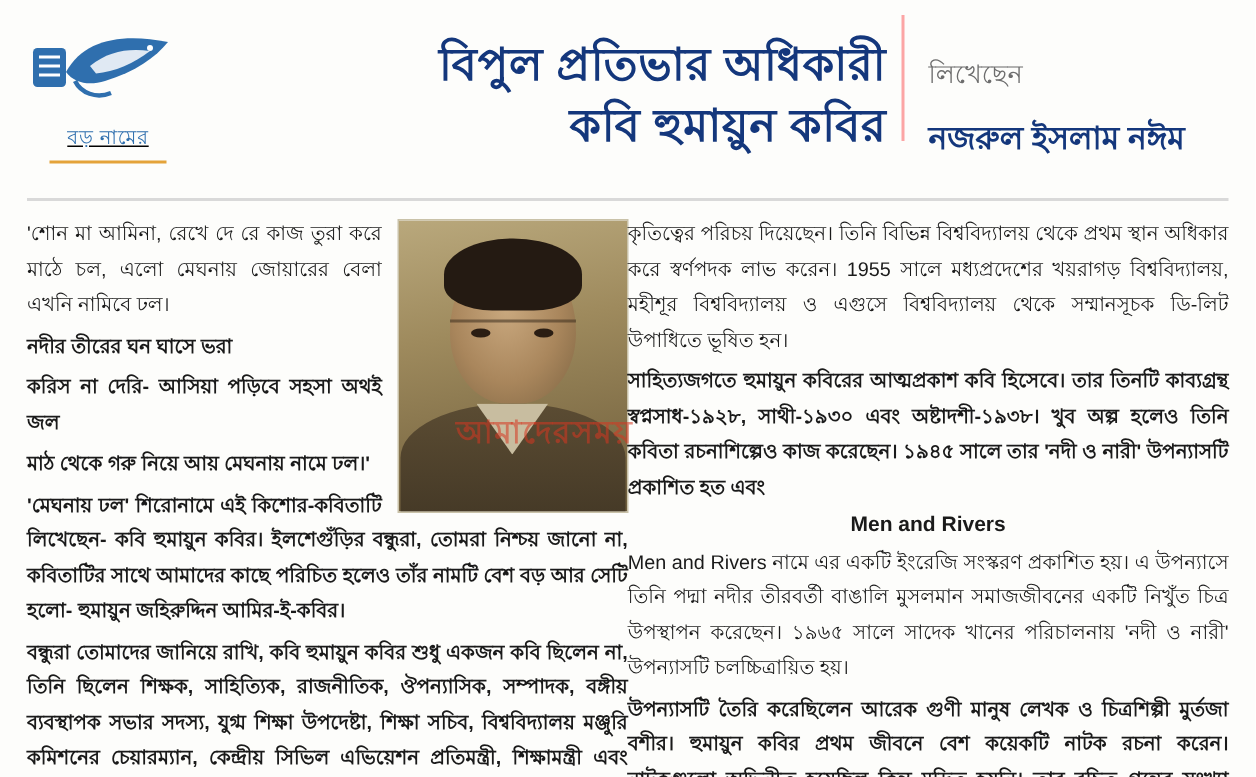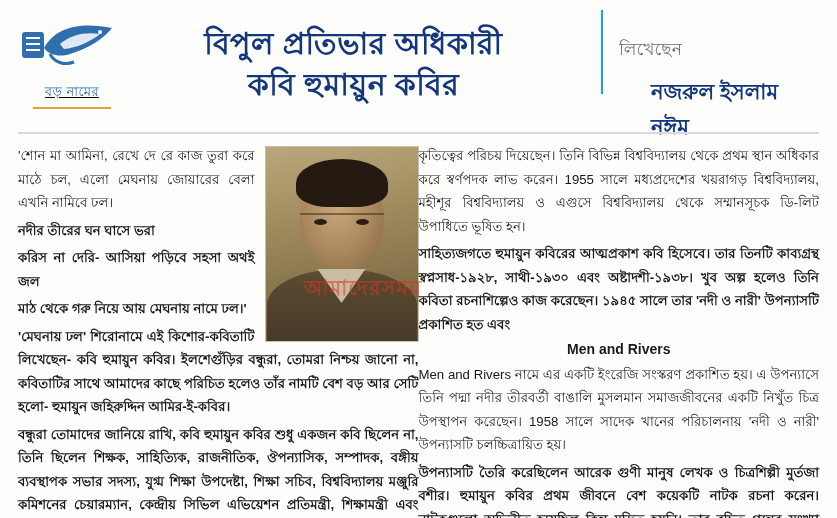--- a/index.html
+++ b/index.html
@@ -51,57 +51,56 @@
   }
   .logo-rule {
     width: 78px;
     height: 2px;
     background: #e4a33a;
     margin: 4px auto 0 auto;
   }
 
   .title-block {
     flex: 1 1 auto;
-    text-align: center;
+    text-align: right;
     padding-top: 14px;
-    padding-right: 20px;
+    padding-right: 10px;
   }
   .title-line-1 {
     font-size: 30px;
     font-weight: bold;
     color: #14377c;
     line-height: 1.35;
     letter-spacing: .5px;
   }
   .title-line-2 {
     font-size: 30px;
     font-weight: bold;
     color: #14377c;
     line-height: 1.35;
     letter-spacing: .5px;
   }
 
   .byline-block {
     flex: 0 0 218px;
     padding-top: 26px;
     padding-left: 16px;
-    border-left: 2px solid #0ea5e9;
+    border-left: 2px solid #fca5a5;
     text-align: left;
     height: 84px;
   }
   .byline-label {
     font-size: 17px;
     color: #6d6d6d;
     margin-bottom: 12px;
   }
   .byline-name {
     font-size: 21px;
     font-weight: bold;
     color: #14377c;
-    margin-left: 32px;
   }
 
   .header-rule {
     position: absolute;
     left: 18px; right: 18px;
     top: 132px;
     height: 2px;
     background: #d9d9d9;
   }
 
@@ -257,20 +256,20 @@
       <p>করিস না দেরি- আসিয়া পড়িবে সহসা অথই জল</p>
       <p>মাঠ থেকে গরু নিয়ে আয় মেঘনায় নামে ঢল।'</p>
       <p>'মেঘনায় ঢল' শিরোনামে এই কিশোর-কবিতাটি লিখেছেন- কবি হুমায়ুন কবির। ইলশেগুঁড়ির বন্ধুরা, তোমরা নিশ্চয় জানো না, কবিতাটির সাথে আমাদের কাছে পরিচিত হলেও তাঁর নামটি বেশ বড় আর সেটি হলো- হুমায়ুন জহিরুদ্দিন আমির-ই-কবির।</p>
       <p>বন্ধুরা তোমাদের জানিয়ে রাখি, কবি হুমায়ুন কবির শুধু একজন কবি ছিলেন না, তিনি ছিলেন শিক্ষক, সাহিত্যিক, রাজনীতিক, ঔপন্যাসিক, সম্পাদক, বঙ্গীয় ব্যবস্থাপক সভার সদস্য, যুগ্ম শিক্ষা উপদেষ্টা, শিক্ষা সচিব, বিশ্ববিদ্যালয় মঞ্জুরি কমিশনের চেয়ারম্যান, কেন্দ্রীয় সিভিল এভিয়েশন প্রতিমন্ত্রী, শিক্ষামন্ত্রী এবং ১৯৫৪ থেকে ১৯৬৯ সালে মৃত্যু পর্যন্ত তিনি ছিলেন পশ্চিমবঙ্গের বশিরহাট থেকে লোকসভার নির্বাচিত সদস্য। হুমায়ুন কবির ছোটবেলা থেকেই একজন মেধাবী ছাত্র হিসেবে</p>
     </div>
 
     <div class="col">
       <p>কৃতিত্বের পরিচয় দিয়েছেন। তিনি বিভিন্ন বিশ্ববিদ্যালয় থেকে প্রথম স্থান অধিকার করে স্বর্ণপদক লাভ করেন। 1955 সালে মধ্যপ্রদেশের খয়রাগড় বিশ্ববিদ্যালয়, মহীশূর বিশ্ববিদ্যালয় ও এগুসে বিশ্ববিদ্যালয় থেকে সম্মানসূচক ডি-লিট উপাধিতে ভূষিত হন।</p>
       <p>সাহিত্যজগতে হুমায়ুন কবিরের আত্মপ্রকাশ কবি হিসেবে। তার তিনটি কাব্যগ্রন্থ স্বপ্নসাধ-১৯২৮, সাথী-১৯৩০ এবং অষ্টাদশী-১৯৩৮। খুব অল্প হলেও তিনি কবিতা রচনাশিল্পেও কাজ করেছেন। ১৯৪৫ সালে তার 'নদী ও নারী' উপন্যাসটি প্রকাশিত হত এবং</p>
       <span class="book-title">Men and Rivers</span>
-      <p>Men and Rivers নামে এর একটি ইংরেজি সংস্করণ প্রকাশিত হয়। এ উপন্যাসে তিনি পদ্মা নদীর তীরবর্তী বাঙালি মুসলমান সমাজজীবনের একটি নিখুঁত চিত্র উপস্থাপন করেছেন। 1958 সালে সাদেক খানের পরিচালনায় 'নদী ও নারী' উপন্যাসটি চলচ্চিত্রায়িত হয়।</p>
+      <p>Men and Rivers নামে এর একটি ইংরেজি সংস্করণ প্রকাশিত হয়। এ উপন্যাসে তিনি পদ্মা নদীর তীরবর্তী বাঙালি মুসলমান সমাজজীবনের একটি নিখুঁত চিত্র উপস্থাপন করেছেন। ১৯৬৫ সালে সাদেক খানের পরিচালনায় 'নদী ও নারী' উপন্যাসটি চলচ্চিত্রায়িত হয়।</p>
       <p>উপন্যাসটি তৈরি করেছিলেন আরেক গুণী মানুষ লেখক ও চিত্রশিল্পী মুর্তজা বশীর। হুমায়ুন কবির প্রথম জীবনে বেশ কয়েকটি নাটক রচনা করেন। নাটকগুলো অভিনীত হয়েছিল কিন্তু মুদ্রিত হয়নি। তার রচিত গ্রন্থের সংখ্যা ৪৫টি।</p>
 
     </div>
   </div>
 
   <div class="watermark">আমাদেরসময়</div>
 </div>
 
 </body></html>

